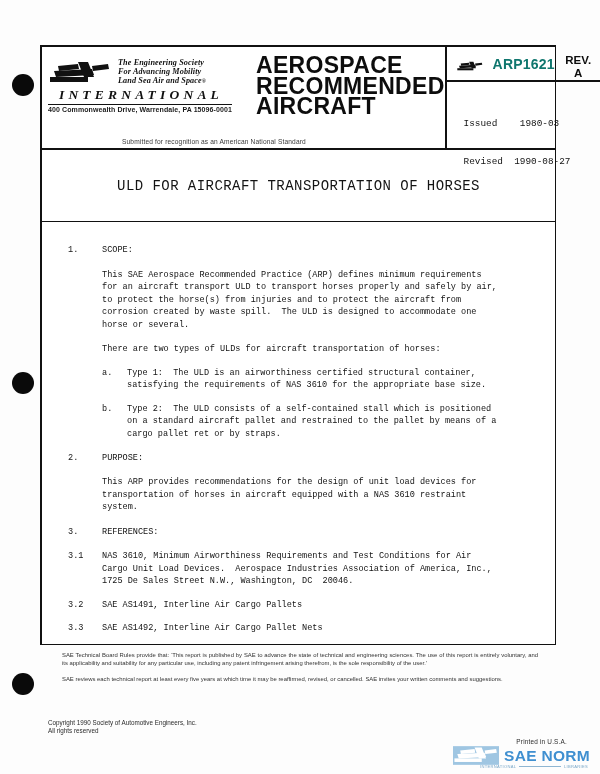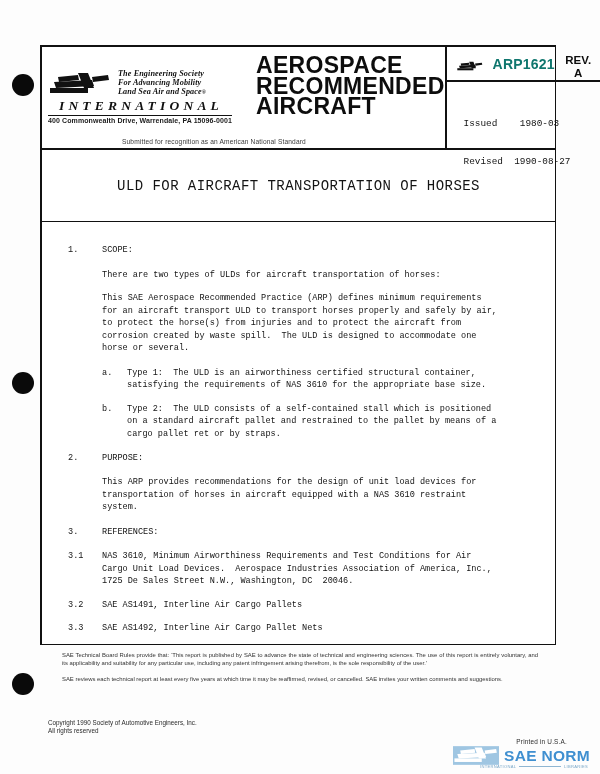--- a/index.html
+++ b/index.html
@@ -46,21 +46,21 @@
   
   .hdr {
     position: relative;
     height: 103px;
     border-bottom: 2.4px solid #111;
     display: flex;
   }
   .hdr-left {
     width: 215px;
     position: relative;
-    padding: 22px 6px 0 6px;
+    padding: 11px 6px 0 6px;
   }
   .logo-row { display: flex; align-items: flex-start; gap: 6px; }
   .sae-mark {
     width: 64px; height: 26px;
     position: relative;
     flex: none;
     margin-top: 2px;
   }
   .sae-mark svg { display: block; }
   .tagline {
@@ -345,26 +345,26 @@
     <div class="title-band">
       <div class="doc-title">ULD FOR AIRCRAFT TRANSPORTATION OF HORSES</div>
     </div>
 
     <div class="body-area">
 
       <div class="sec sec-head">
         <span class="sec-num">1.</span>
         <span>SCOPE:</span>
       </div>
-      <div class="para tight">There are two types of ULDs for aircraft transportation of horses:</div>
       <div class="para">This SAE Aerospace Recommended Practice (ARP) defines minimum requirements
 for an aircraft transport ULD to transport horses properly and safely by air,
 to protect the horse(s) from injuries and to protect the aircraft from
 corrosion created by waste spill.  The ULD is designed to accommodate one
 horse or several.</div>
+      <div class="para tight">There are two types of ULDs for aircraft transportation of horses:</div>
 
       <div class="item">
         <span class="item-lbl">a.</span>
         <span class="item-txt">Type 1:  The ULD is an airworthiness certified structural container,
 satisfying the requirements of NAS 3610 for the appropriate base size.</span>
       </div>
       <div class="item">
         <span class="item-lbl">b.</span>
         <span class="item-txt">Type 2:  The ULD consists of a self-contained stall which is positioned
 on a standard aircraft pallet and restrained to the pallet by means of a

